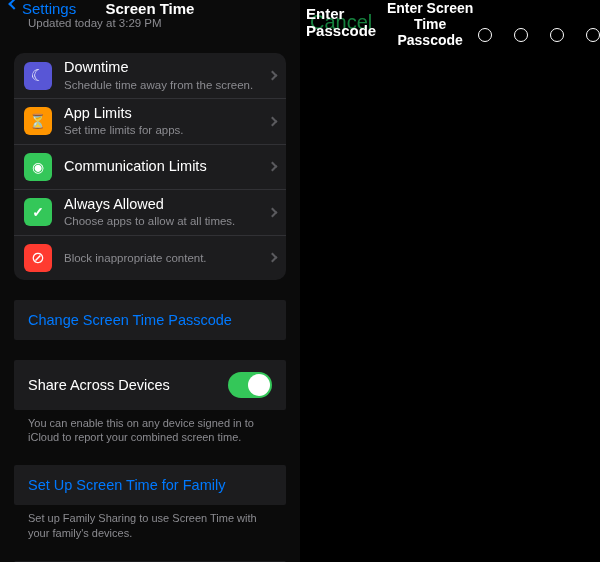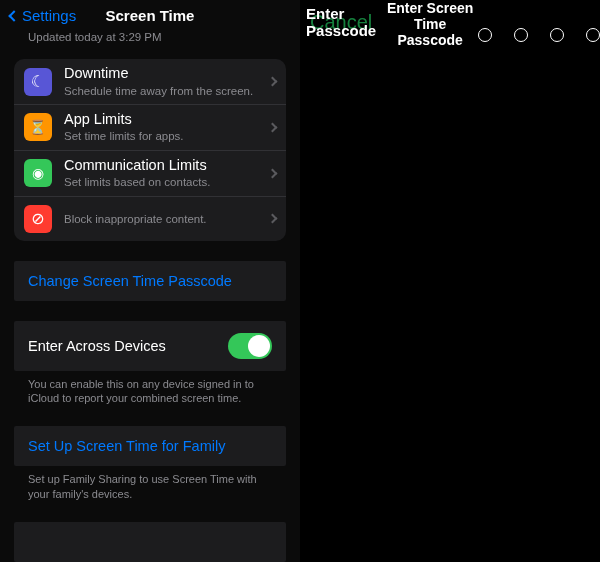--- a/index.html
+++ b/index.html
@@ -21,21 +21,21 @@
     height: 44px;
     display: flex;
     align-items: center;
     padding: 0 10px;
     position: relative;
   }
   .navbar .back {
     color: #0079ff;
     font-size: 15px;
     display: flex;
-    align-items: center;
+    align-items: flex-start;
   }
   .navbar .title {
     position: absolute;
     left: 50%;
     transform: translateX(-50%);
     font-size: 15px;
     font-weight: 600;
     color: #fff;
   }
   .navbar .action-right {
@@ -57,21 +57,21 @@
   .updated {
     color: #8b8b90;
     font-size: 11.5px;
     padding: 0 4px 8px 14px;
   }
 
   .group {
     background: #1c1c1e;
     border-radius: 10px;
     overflow: hidden;
-    margin-top: 8px;
+    margin-top: 16px;
   }
   .cell {
     display: flex;
     align-items: center;
     min-height: 45px;
     padding: 6px 10px 6px 10px;
     position: relative;
   }
   .cell + .cell { border-top: 0.5px solid #313135; }
   .iconbox {
@@ -190,45 +190,52 @@
           <div class="cell-title">App Limits</div>
           <div class="cell-sub">Set time limits for apps.</div>
         </div>
         <div class="chev-right"></div>
       </div>
 
       <div class="cell">
         <div class="iconbox g-contact" style="background:#34c759"></div>
         <div class="cell-main">
           <div class="cell-title">Communication Limits</div>
-          <div class="cell-sub">Set limits based on contacts.</div>
-        </div>
-        <div class="chev-right"></div>
-      </div>
-
+        </div>
+        <div class="chev-right"></div>
+      </div>
+
+      <div class="cell">
+        <div class="iconbox g-check" style="background:#34c759"></div>
+        <div class="cell-main">
+          <div class="cell-title">Always Allowed</div>
+          <div class="cell-sub">Choose apps to allow at all times.</div>
+        </div>
+        <div class="chev-right"></div>
+      </div>
 
       <div class="cell">
         <div class="iconbox g-no" style="background:#ff3b30"></div>
         <div class="cell-main">
           <div class="cell-sub">Block inappropriate content.</div>
         </div>
         <div class="chev-right"></div>
       </div>
 
     </div>
 
     <div class="single">
       <div class="row">
         <span class="link-blue">Change Screen Time Passcode</span>
       </div>
     </div>
 
     <div class="single">
       <div class="row">
-        <span class="row-label">Enter Across Devices</span>
+        <span class="row-label">Share Across Devices</span>
         <div class="toggle"></div>
       </div>
     </div>
     <div class="footer-text">You can enable this on any device signed in to iCloud to report your combined screen time.</div>
 
     <div class="single">
       <div class="row">
         <span class="link-blue">Set Up Screen Time for Family</span>
       </div>
     </div>

